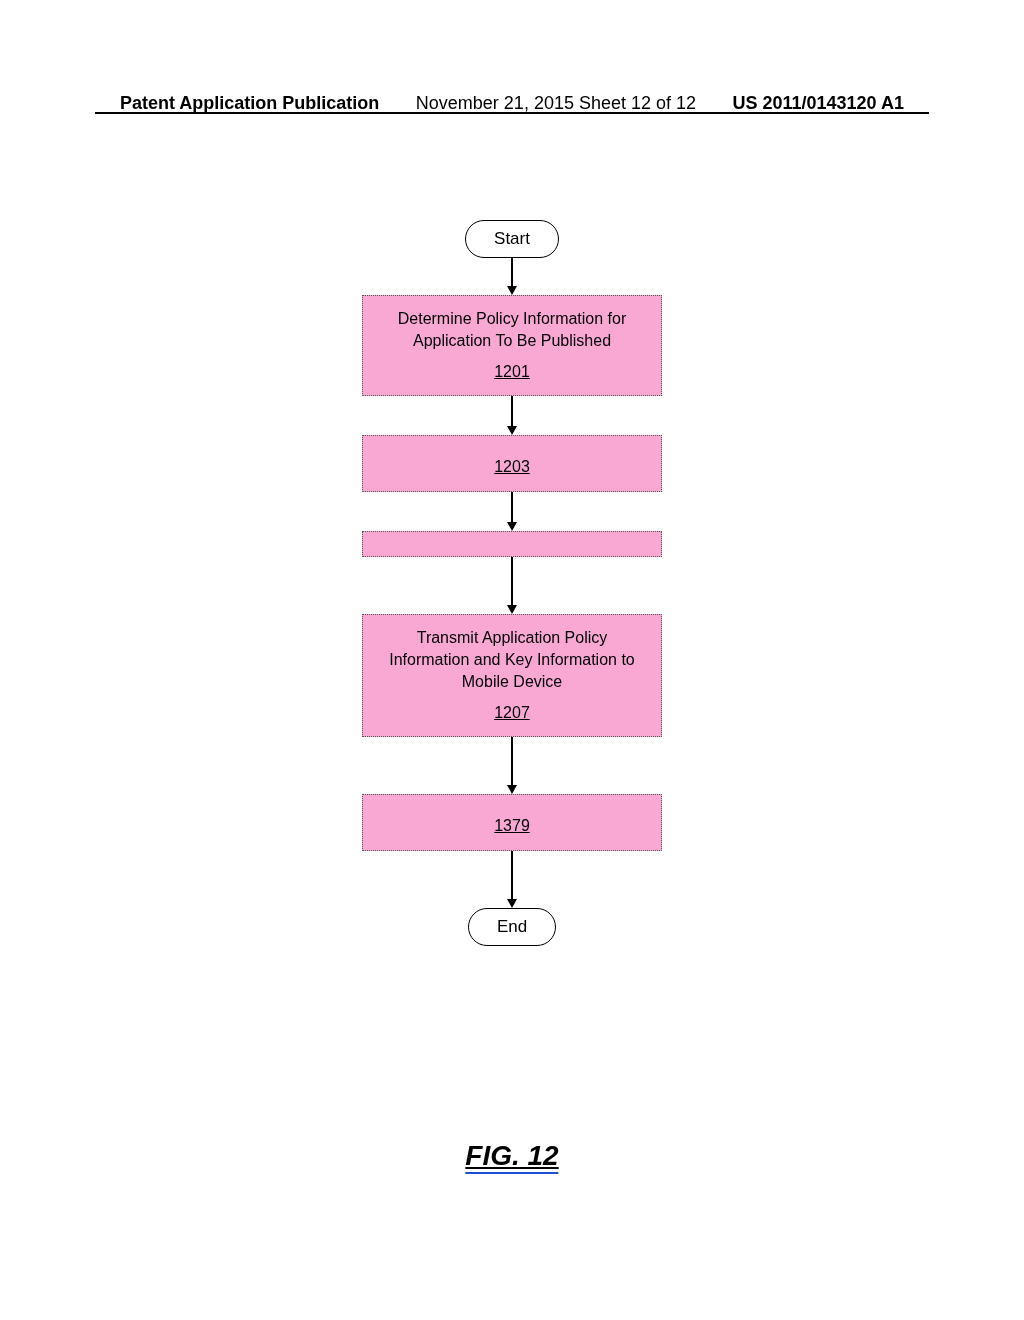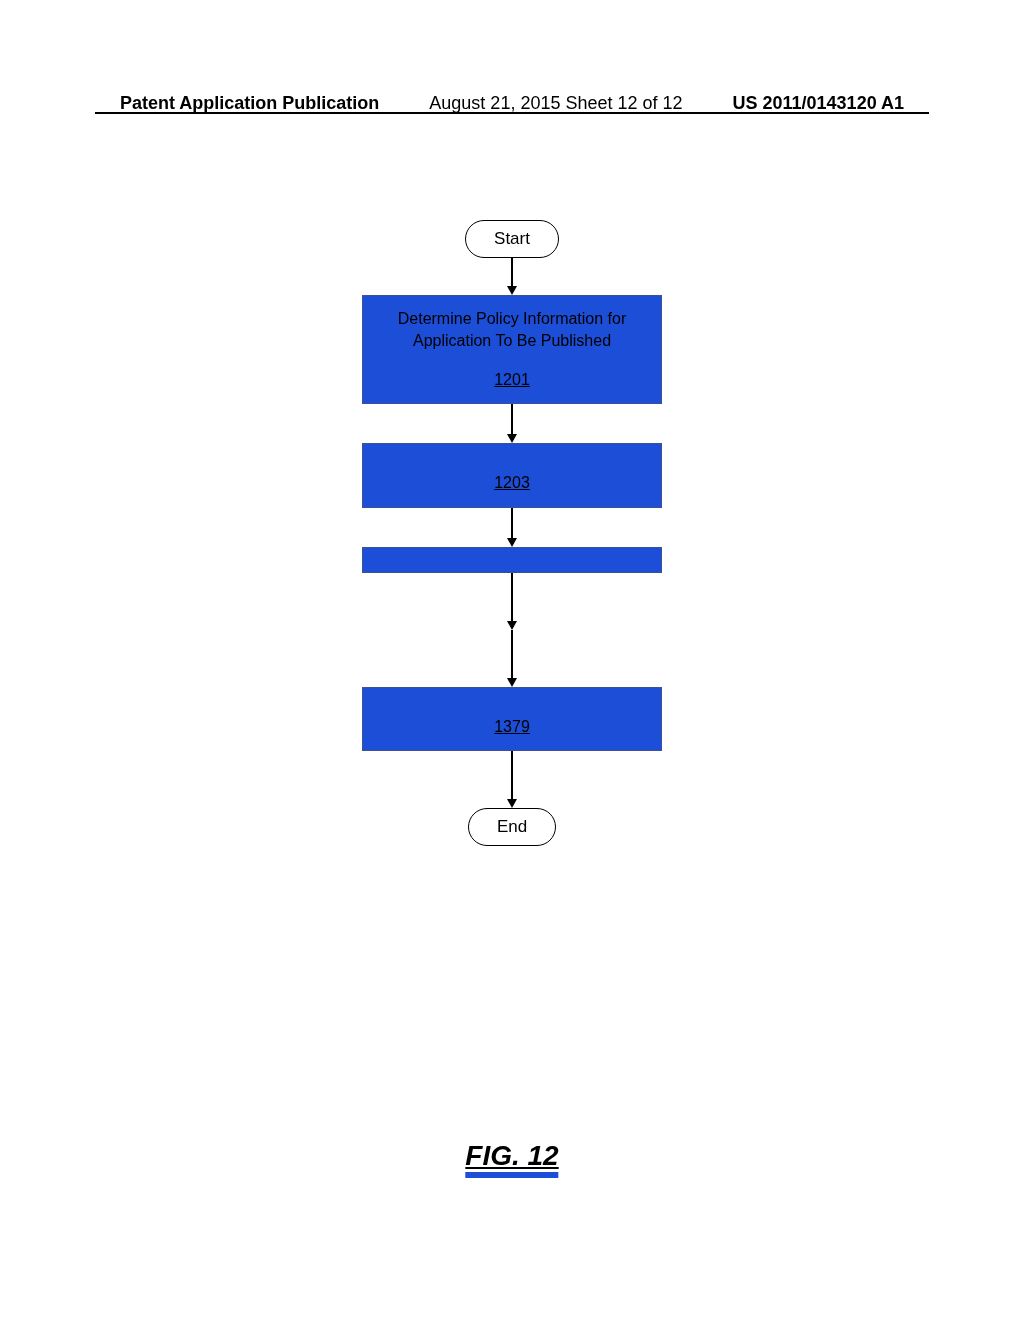--- a/index.html
+++ b/index.html
@@ -53,29 +53,29 @@
       padding: 8px 28px;
       font-size: 17px;
       text-align: center;
       background: white;
     }
     .process-box {
       border: 1px dotted #555;
       padding: 12px 18px;
       font-size: 16px;
       text-align: center;
-      background: #1d4ed8;
+      background: #f9a8d4;
       width: 300px;
       box-sizing: border-box;
       line-height: 1.4;
     }
     .process-ref {
       text-decoration: underline;
       font-size: 16px;
-      margin-top: 16px;
+      margin-top: 8px;
     }
     .arrow {
       display: flex;
       flex-direction: column;
       align-items: center;
     }
     .arrow-line {
       width: 1.5px;
       background: black;
     }
@@ -88,29 +88,29 @@
     }
     .figure-label {
       position: absolute;
       top: 1140px;
       left: 50%;
       transform: translateX(-50%);
       font-size: 28px;
       font-weight: bold;
       font-style: italic;
       text-decoration: underline;
-      border-bottom: 6px solid #1d4ed8;
+      border-bottom: 2px solid #1d4ed8;
     }
   </style>
 </head>
 <body>
 
 <div class="header">
   <span class="header-left">Patent Application Publication</span>
-  <span class="header-center">August 21, 2015  Sheet 12 of 12</span>
+  <span class="header-center">November 21, 2015  Sheet 12 of 12</span>
   <span class="header-right">US 2011/0143120 A1</span>
 </div>
 <div class="header-line"></div>
 
 <div class="flowchart">
 
   <div class="terminal">
     <span>Start</span>
   </div>
 
@@ -139,20 +139,24 @@
   </div>
 
   <div class="process-box">
   </div>
 
   <div class="arrow">
     <div class="arrow-line" style="height:48px;"></div>
     <div class="arrow-head"></div>
   </div>
 
+  <div class="process-box">
+    <div>Transmit Application Policy Information and Key Information to Mobile Device</div>
+    <div class="process-ref">1207</div>
+  </div>
 
   <div class="arrow">
     <div class="arrow-line" style="height:48px;"></div>
     <div class="arrow-head"></div>
   </div>
 
   <div class="process-box">
     <div class="process-ref">1379</div>
   </div>
 

